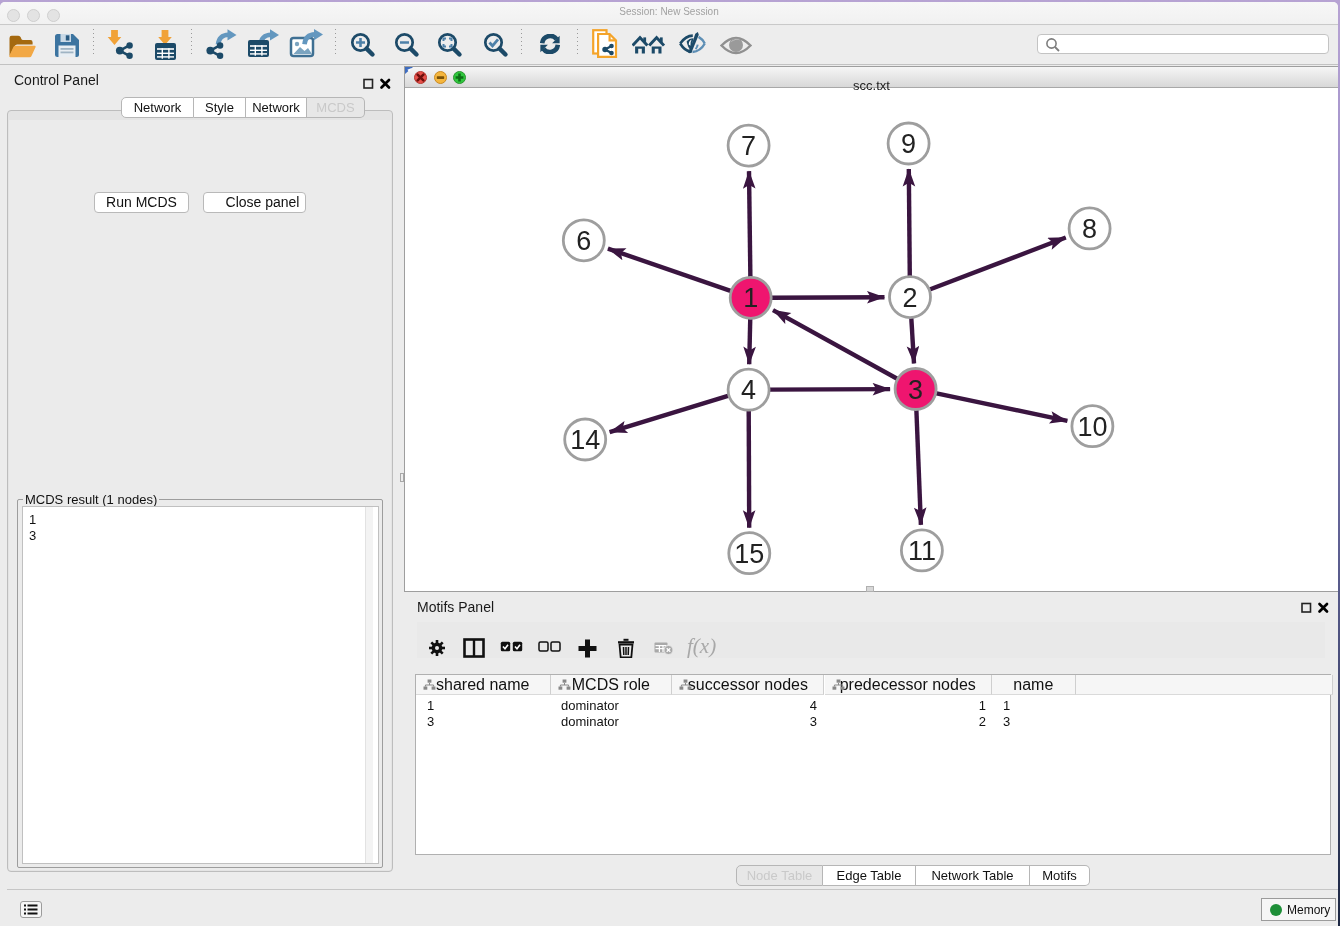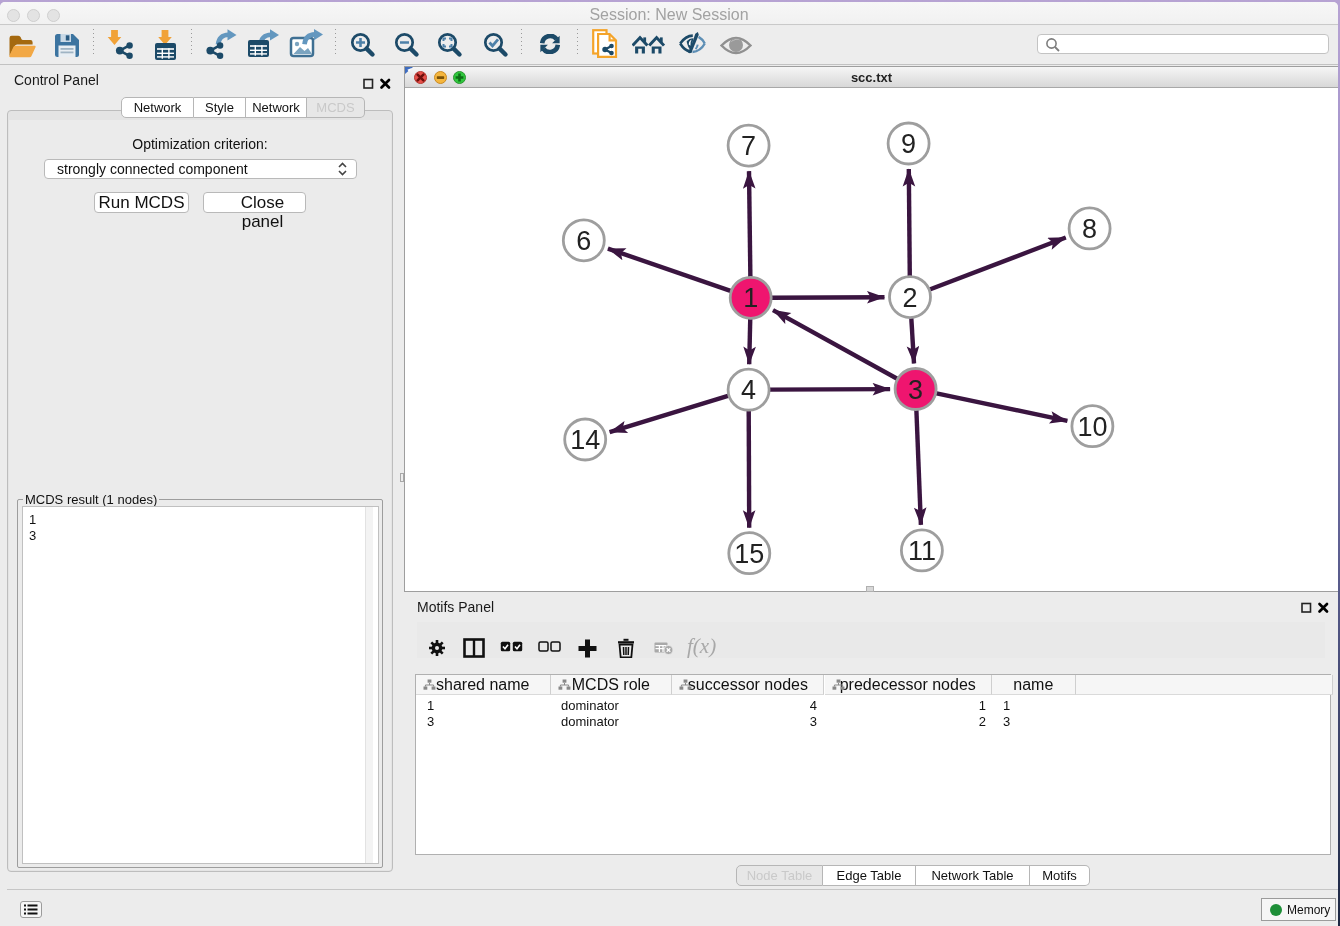--- a/index.html
+++ b/index.html
@@ -1,49 +1,49 @@
 <!DOCTYPE html>
 <html><head>
 <meta charset="utf-8">
 <style>
 * { margin:0; padding:0; box-sizing:border-box; }
 html,body { width:1340px; height:926px; overflow:hidden; }
 body { font-family:"Liberation Sans", sans-serif; background:linear-gradient(180deg,#b7a3d3 0%,#9c8ec9 25%,#5d5f91 60%,#1c2742 100%); position:relative; }
 #win { position:absolute; left:0; top:2px; width:1338px; height:924px; background:#ececec; border-radius:5px 5px 0 0; overflow:hidden; }
 
 #titlebar { position:absolute; left:0; top:0; width:100%; height:23px; background:linear-gradient(#f7f7f7,#f1f1f1); border-bottom:1px solid #c9c9c9; }
-#titlebar .t { position:absolute; width:100%; text-align:center; top:4px; font-size:16px; color:#a2a2a2; }
+#titlebar .t { position:absolute; width:100%; text-align:center; top:4px; font-size:10px; color:#a2a2a2; }
 .tl { position:absolute; top:7px; width:13px; height:13px; border-radius:50%; background:#e3e3e3; border:1px solid #cfcfcf; }
 
 #toolbar { position:absolute; left:0; top:24px; width:100%; height:39px; background:#ededed; border-bottom:1px solid #c2c2c2; }
 .tbi { position:absolute; top:5px; }
 .tsep { position:absolute; top:3px; width:1px; height:28px; background-image:linear-gradient(#9a9a9a 30%, rgba(0,0,0,0) 0%); background-size:1px 4px; }
 #search { position:absolute; left:1037px; top:8px; width:292px; height:20px; background:#fff; border:1px solid #c3c3c3; border-radius:4px; }
 
 #cpanel { position:absolute; left:0; top:64px; width:404px; height:825px; background:#ececec; }
 #cpanel .title { position:absolute; left:14px; top:6px; font-size:14px; color:#1a1a1a; }
 .panbtns { position:absolute; top:73px; }
 #tabpane { position:absolute; left:7px; top:44px; width:386px; height:762px; background:#e4e4e4; border:1px solid #bdbdbd; border-radius:4px; }
 #tabpane .inner { position:absolute; left:1px; top:9px; width:382px; height:750px; background:#ebebeb; }
 .segtabs { position:absolute; display:flex; height:21px; font-size:13px; z-index:5;padding-left:42px; }
 .segtabs .seg { background:#fff; border-top:1px solid #b6b6b6; border-bottom:1px solid #b6b6b6; border-right:1px solid #b6b6b6; color:#111; text-align:center; line-height:20px; }
 .segtabs .seg:first-child { border-left:1px solid #b6b6b6; border-radius:5px 0 0 5px; }
 .segtabs .seg:last-child { border-radius:0 5px 5px 0; }
 .segtabs .dis { background:#e7e7e7; color:#c9c9c9; }
 #optlabel { position:absolute; left:0; top:70px; width:400px; text-align:center; font-size:14px; color:#111; }
 #combo { position:absolute; left:44px; top:93px; width:313px; height:20px; background:#fff; border:1px solid #b9b9b9; border-radius:4px; font-size:14px; color:#111; line-height:18px; padding-left:12px; }
-.btn { position:absolute; top:126px; height:21px; background:#fff; border:1px solid #b9b9b9; border-radius:4px; font-size:17px; color:#111; text-align:center; line-height:19px; }
+.btn { position:absolute; top:126px; height:21px; background:#fff; border:1px solid #b9b9b9; border-radius:4px; font-size:14px; color:#111; text-align:center; line-height:19px; }
 #fieldset { position:absolute; left:17px; top:433px; width:366px; height:369px; border:1px solid #9d9d9d; border-radius:2px; }
 #fieldset .legend { position:absolute; left:5px; top:-8px; background:#ebebeb; padding:0 2px; font-size:13px; color:#111; }
 #fieldset .ta { position:absolute; left:4px; top:6px; width:357px; height:358px; background:#fff; border:1px solid #c0c0c0; font-size:13px; color:#111; padding:5px 0 0 6px; line-height:16px; }
 #fieldset .sb { position:absolute; left:347px; top:7px; width:8px; height:356px; background:#f3f3f3; border-left:1px solid #e2e2e2; }
 
 #netframe { position:absolute; left:404px; top:64px; width:934px; height:526px; border:1px solid #9e9e9e; border-right:none; background:#fff; }
 #nettitle { position:absolute; left:0; top:0; width:100%; height:21px; background:linear-gradient(#f6f6f6,#d8d8d8); border-bottom:1px solid #a8a8a8; }
-#nettitle .t { position:absolute; width:100%; text-align:center; top:3px; font-size:13px; font-weight:bold; color:#222; }
+#nettitle .t { position:absolute; width:100%; text-align:center; top:11px; font-size:13px; font-weight:normal; color:#222; }
 .mbtn { position:absolute; top:4px; width:13px; height:13px; border-radius:50%; font-size:11px; line-height:12px; text-align:center; font-weight:bold; }
 
 #tpanel { position:absolute; left:404px; top:590px; width:934px; height:297px; background:#ececec; }
 #tpanel .title { position:absolute; left:13px; top:7px; font-size:14px; color:#1a1a1a; }
 #ttool { position:absolute; left:13px; top:30px; width:908px; height:36px; background:#e9e9e9; }
 #ttable { position:absolute; left:11px; top:82px; width:916px; height:181px; background:#fff; border:1px solid #b0b0b0; }
 .th { position:absolute; top:0; height:20px; border-right:1px solid #cfcfcf; border-bottom:1px solid #dadada; background:#f6f6f6; font-size:16px; color:#111; text-align:center; line-height:20px; }
 .td { position:absolute; font-size:13px; color:#111; height:16px; line-height:16px; }
 
 #statusbar { position:absolute; left:0; top:887px; width:1338px; height:37px; background:#ececec; border-top:1px solid #c6c6c6;margin-left:7px; }
@@ -229,25 +229,20 @@
       <div class="seg" style="width:61px">Network</div>
       <div class="seg dis" style="width:58px">MCDS</div>
     </div>
     <div class="panbtns" style="left:362px; top:10px;"><svg width="30" height="13" viewBox="0 0 30 13">
           <rect x="2" y="2.5" width="8.5" height="8.5" fill="none" stroke="#222" stroke-width="1.6"></rect>
           <path d="M19.5 3 L27 10.5 M27 3 L19.5 10.5" stroke="#000" stroke-width="2.7" stroke-linecap="round"></path>
         </svg></div>
     <div id="tabpane">
         <div class="inner"></div>
       </div>
-    <div id="optlabel">Optimization criterion:</div>
-    <div id="combo">strongly connected component<svg width="11" height="14" viewBox="0 0 11 14" style="position:absolute; right:8px; top:2px">
-          <path d="M2 5 L5.5 1.5 L9 5" fill="none" stroke="#444" stroke-width="1.6"></path>
-          <path d="M2 9 L5.5 12.5 L9 9" fill="none" stroke="#444" stroke-width="1.6"></path>
-        </svg></div>
     <div class="btn" style="left:94px; width:95px;">Run MCDS</div>
     <div class="btn" style="left:203px; width:103px;padding-left:16px;">Close panel</div>
     <div id="fieldset">
       <div class="legend">MCDS result (1 nodes)</div>
       <div class="ta">1<br>3</div>
       <div class="sb"></div>
     </div>
   </div>
   <div id="netframe">
     <svg style="position:absolute;left:0px;top:0px;z-index:3" width="8" height="7" viewBox="0 0 8 7">

